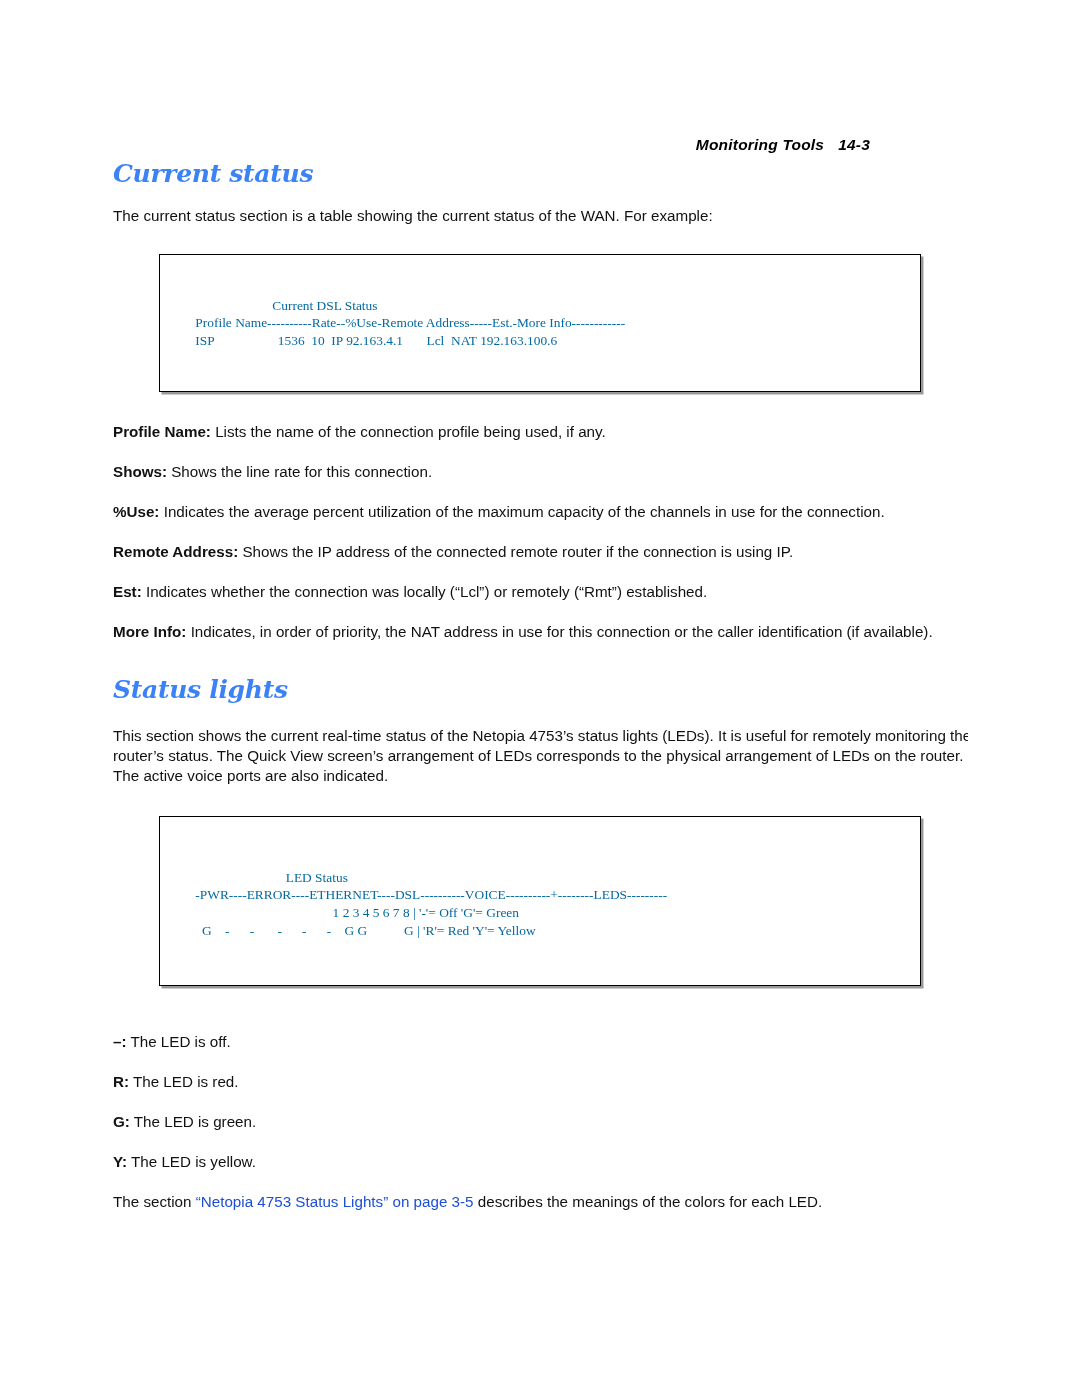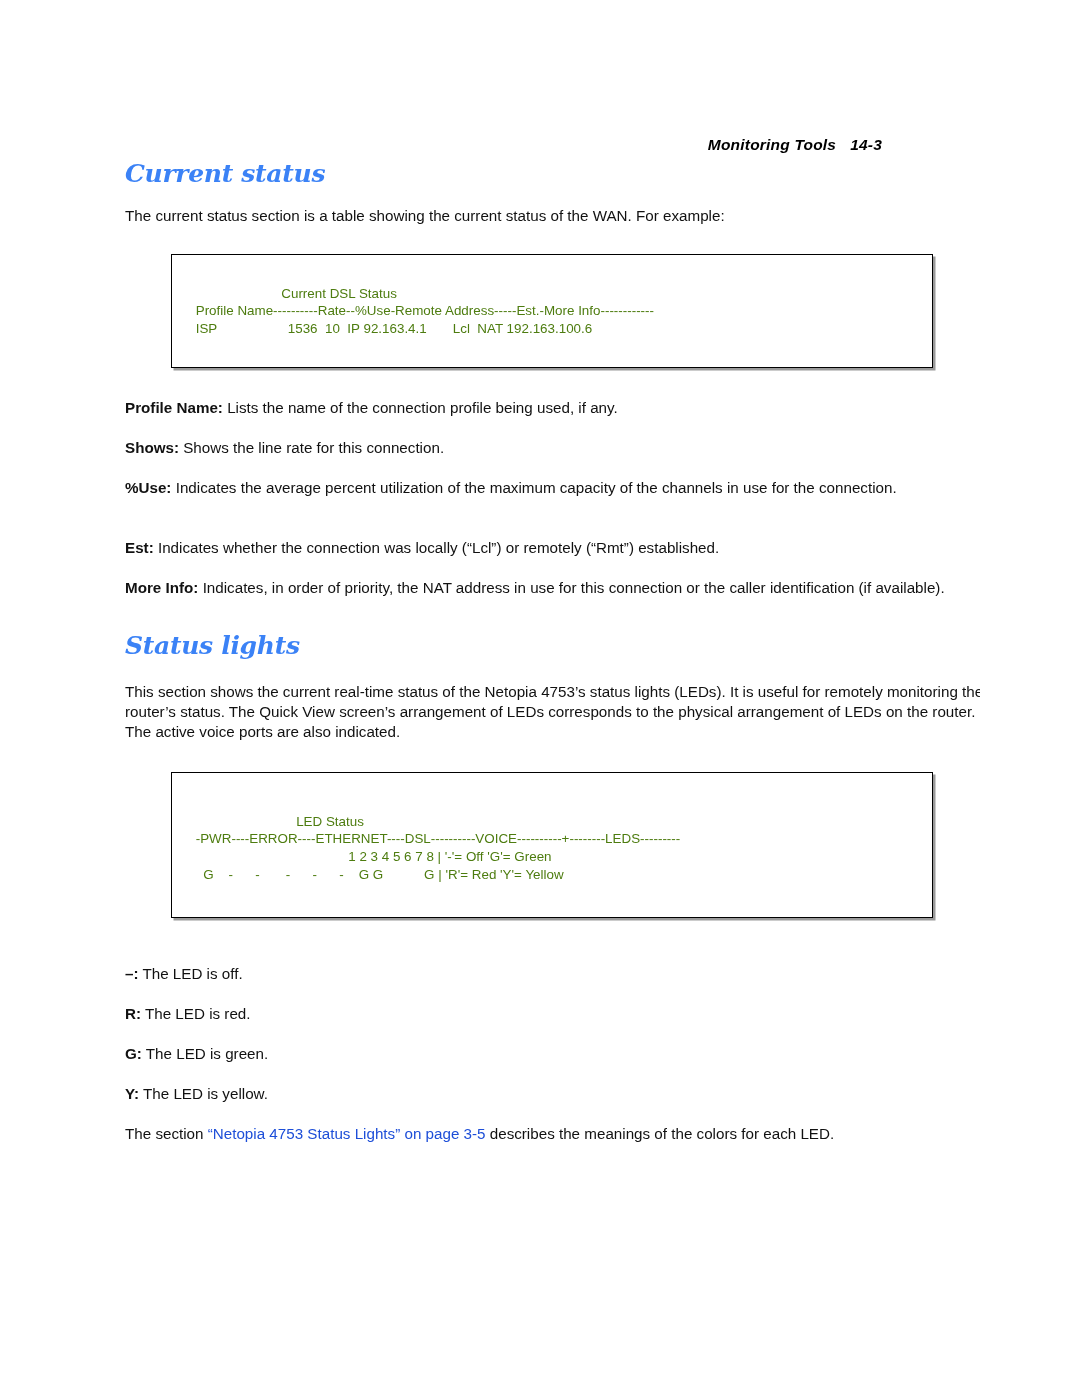--- a/index.html
+++ b/index.html
@@ -11,21 +11,21 @@
     width: 1080px;
     height: 1397px;
     position: relative;
     font-family: "Liberation Sans", sans-serif;
     color: #000000;
     -webkit-font-smoothing: antialiased;
   }
 
   .page {
     position: absolute;
-    left: 12px; top: 0;
+    left: 0; top: 0;
     width: 968px;
     height: 1397px;
     overflow: hidden;
   }
 
   
   .run-head {
     position: absolute;
     top: 136px;
     right: 98px;
@@ -80,26 +80,26 @@
   .term-box {
     border: 1.4px solid #000000;
     background: #ffffff;
     box-shadow: 2.5px 2.5px 0 0 #9a9a9a;
     padding: 30px 0 30px 0;
     box-sizing: border-box;
   }
   .term-box.tall { padding: 40px 0 34px 0; }
 
   pre.term {
-    margin: 0;
+    margin: 12px;
     padding: 0 0 0 20px;
-    font-family: Liberation Sans, sans-serif;
+    font-family: Liberation Serif, serif;
     font-size: 13.4px;
     line-height: 17.6px;
-    color: #4d7c0f;
+    color: #0369a1;
     white-space: pre;
     letter-spacing: 0px;
   }
 
   
   .xref { color: #1d4ed8; }
 
   .lead-dash { font-weight: bold; }
 </style>
 </head>
@@ -137,20 +137,23 @@
     <p class="body">
       <b>Shows:</b><span> Shows the line rate for this connection.</span>
     </p>
     <div class="sp-20"></div>
 
     <p class="body">
       <b>%Use:</b><span> Indicates the average percent utilization of the maximum capacity of the channels in use for the connection.</span>
     </p>
     <div class="sp-20"></div>
 
+    <p class="body">
+      <b>Remote Address:</b><span> Shows the IP address of the connected remote router if the connection is using IP.</span>
+    </p>
     <div class="sp-20"></div>
 
     <p class="body">
       <b>Est:</b><span> Indicates whether the connection was locally (“Lcl”) or remotely (“Rmt”) established.</span>
     </p>
     <div class="sp-20"></div>
 
     <p class="body">
       <b>More Info:</b><span> Indicates, in order of priority, the NAT address in use for this connection or the caller identification (if available).</span>
     </p>

